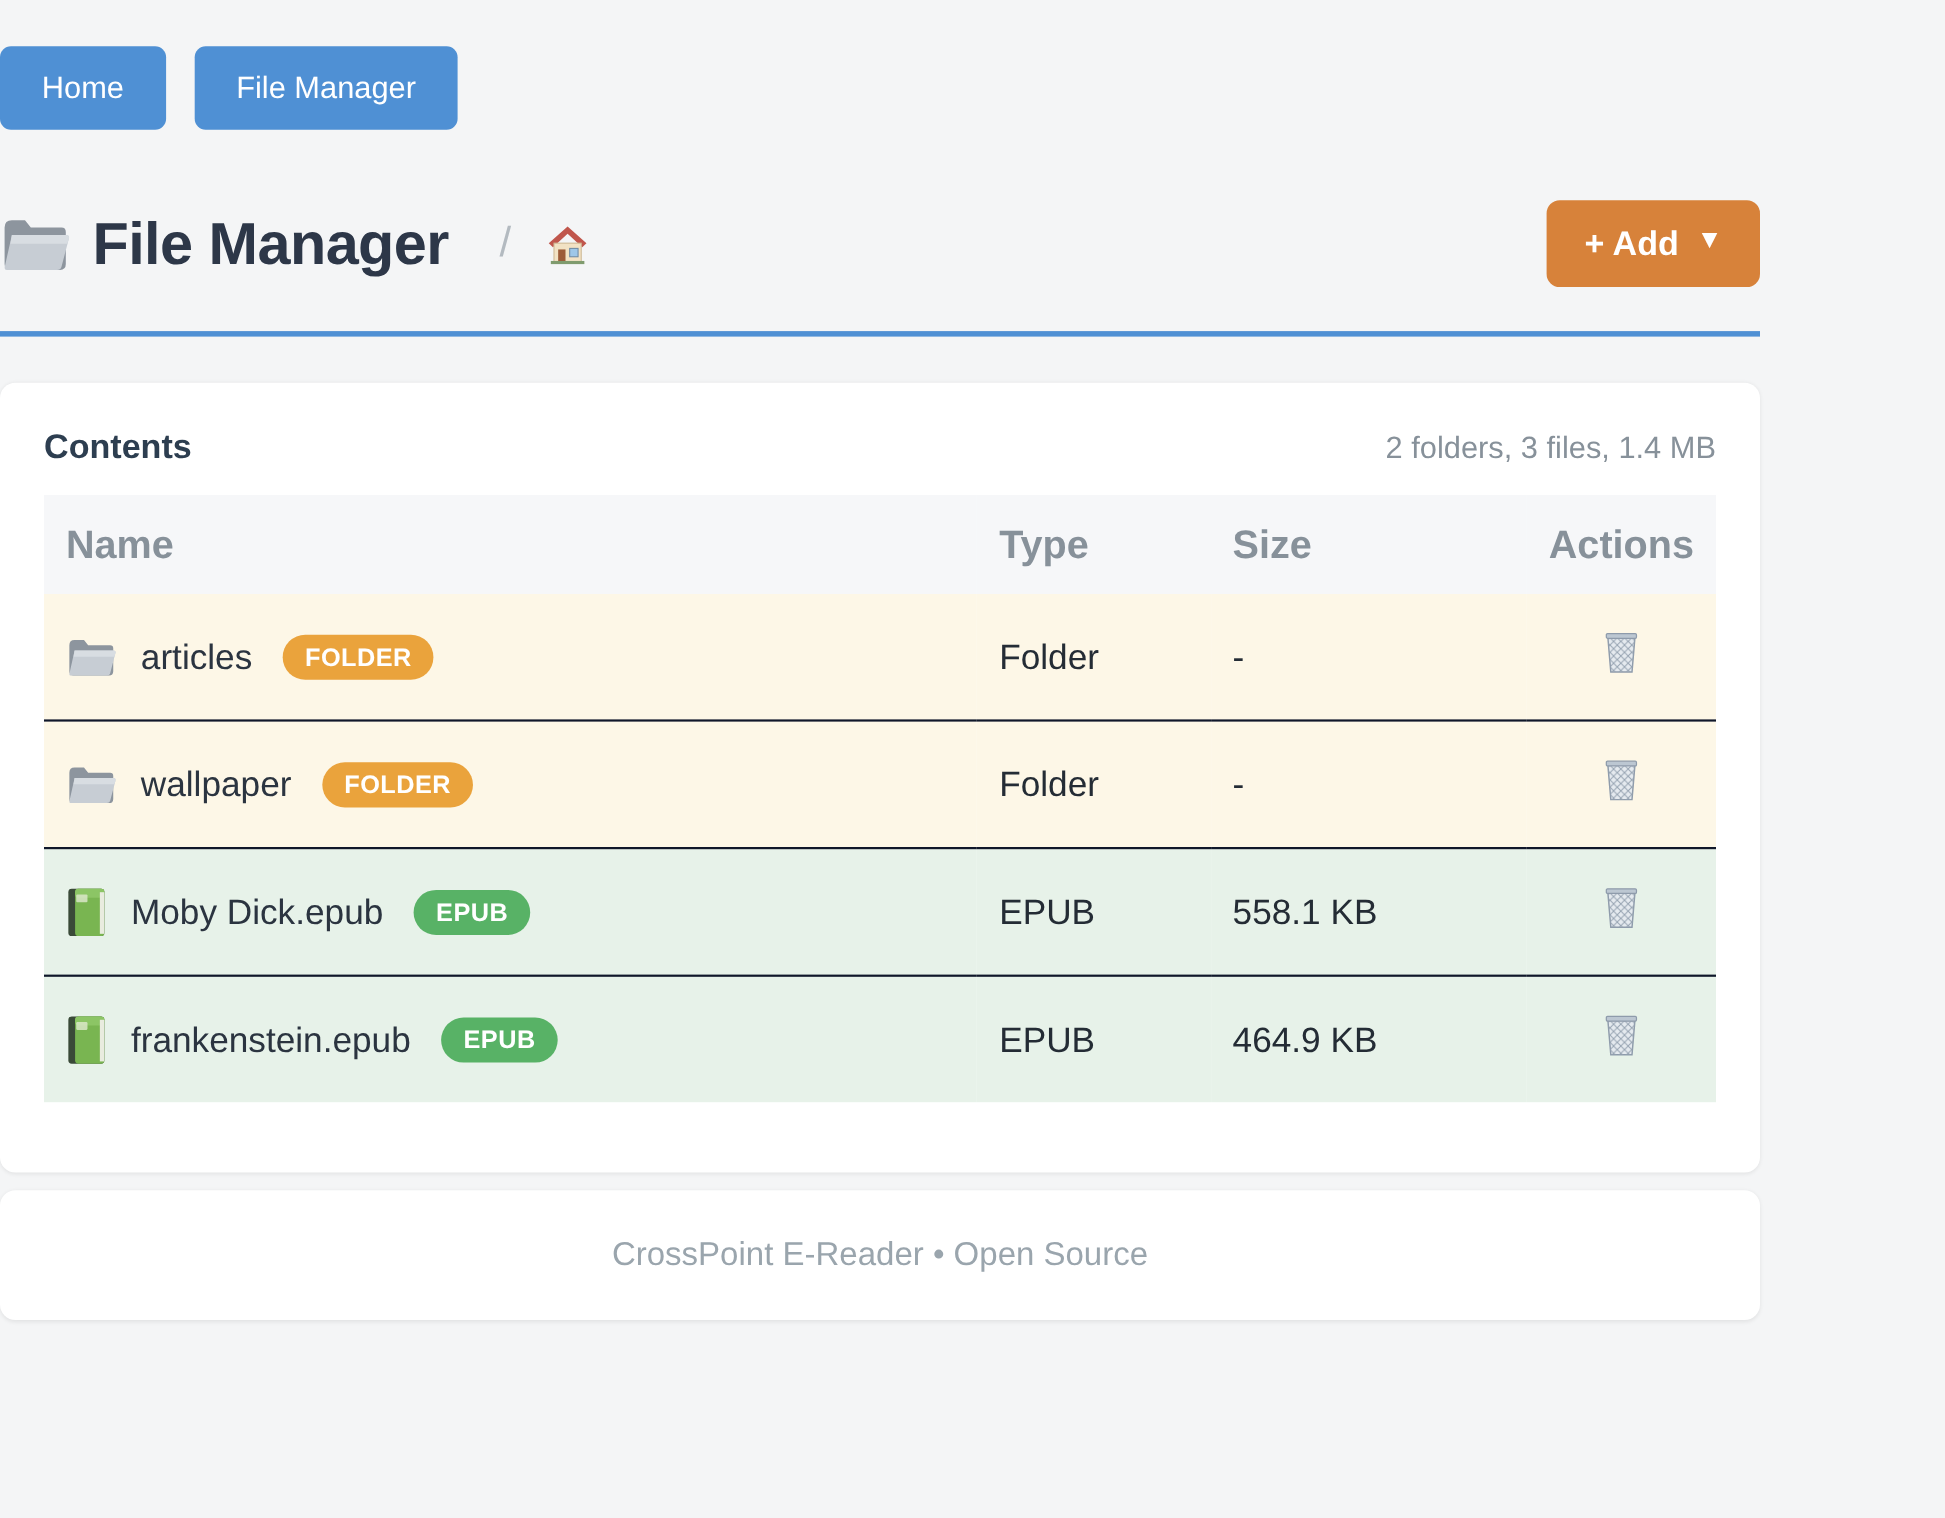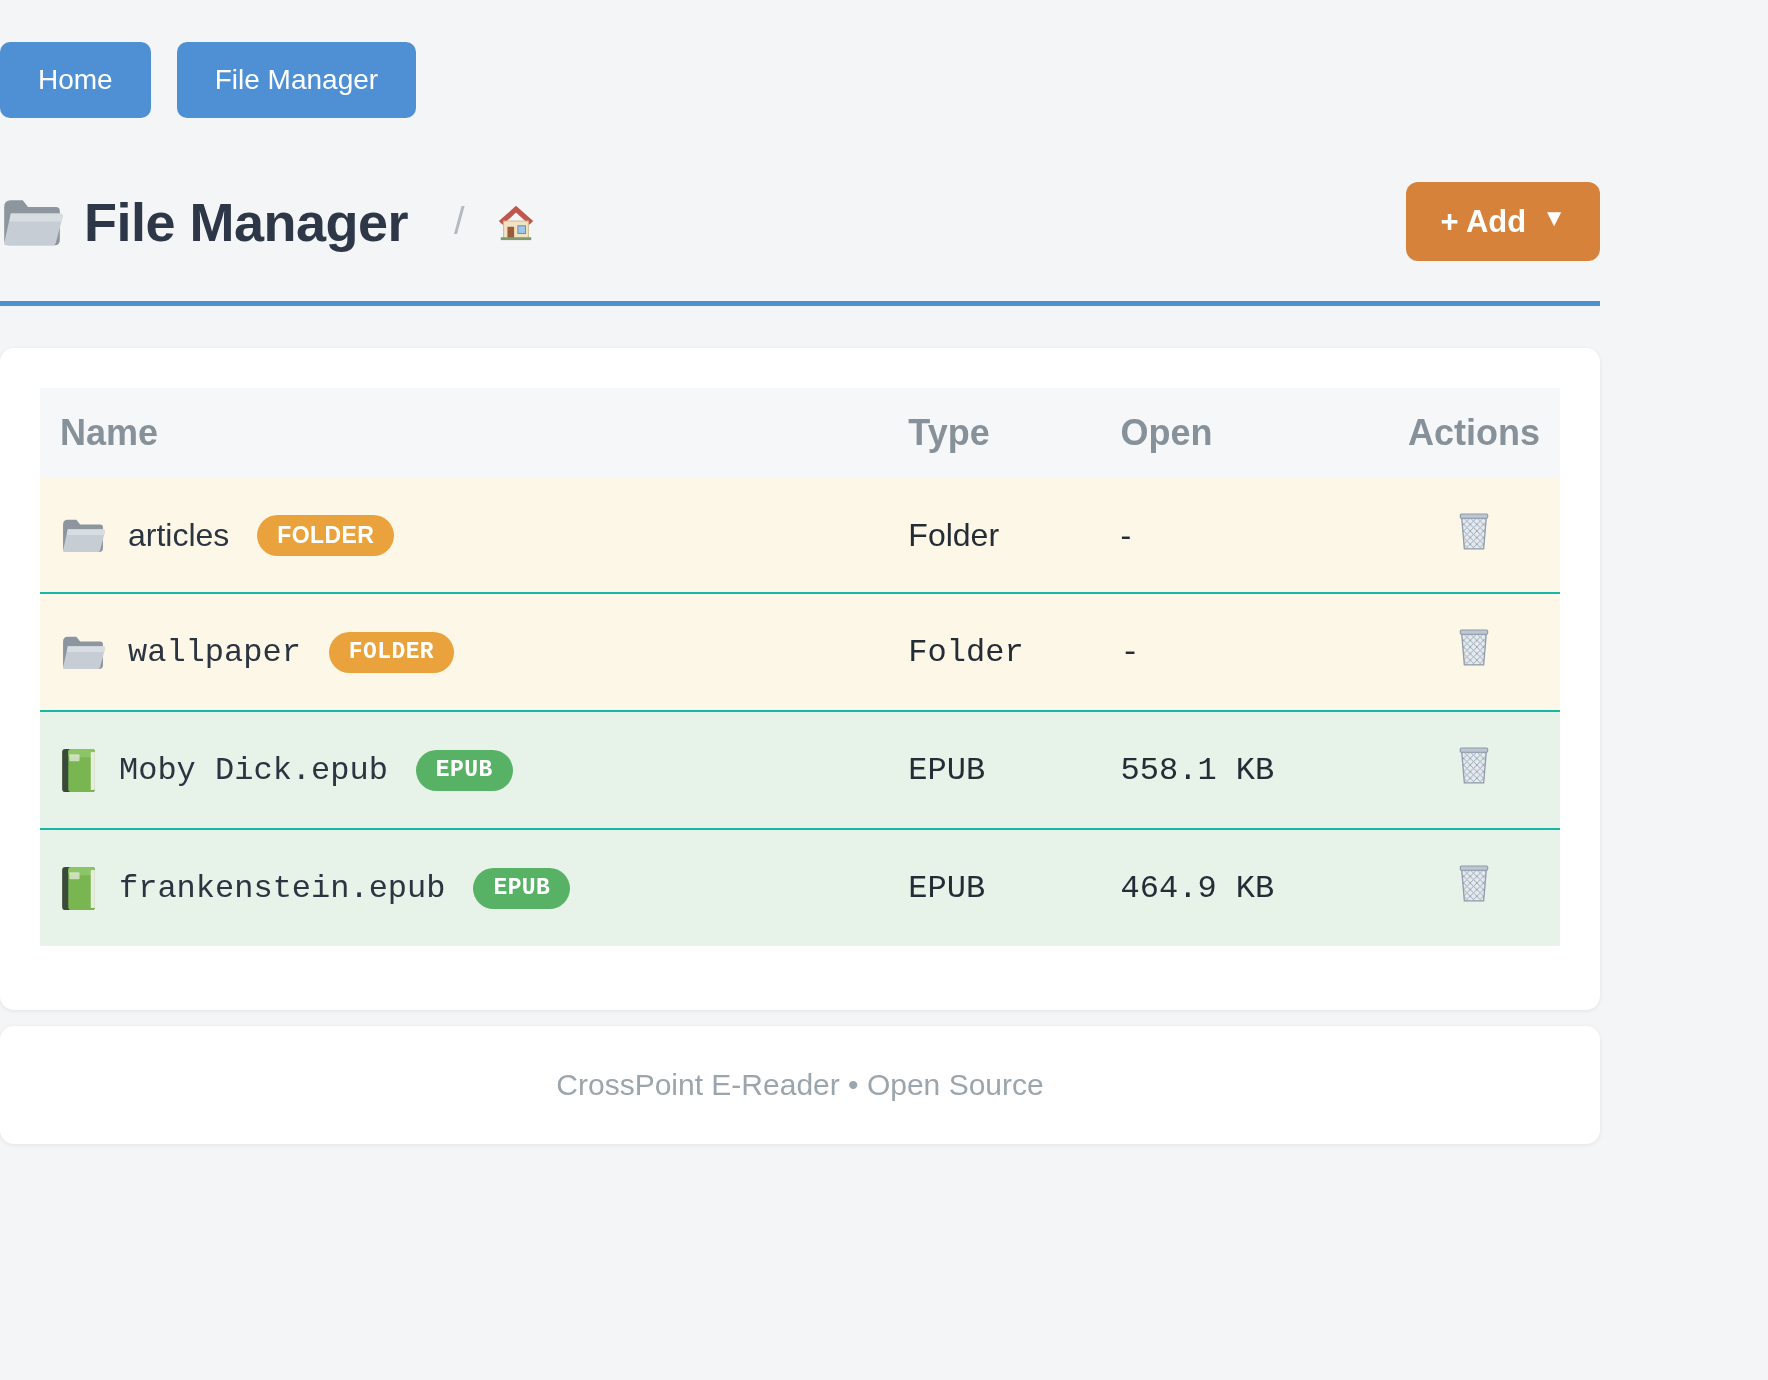--- a/index.html
+++ b/index.html
@@ -66,21 +66,21 @@
   table.files th.col-name{width:56%;}
   table.files th.col-type{width:14%;}
   table.files th.col-size{width:19%;}
   table.files th.col-actions{width:11%;}
   table.files td{
     font-size:32px;color:#242c35;
     padding:33px 20px;
   }
   tr.row-folder td{background:var(--folder-row-bg);}
   tr.row-epub td{background:var(--epub-row-bg);}
-  tbody tr + tr td{border-top:2px solid #14b8a6;font-family:Liberation Mono, monospace;}
+  tbody tr + tr td{border-top:2px solid #0f172a;}
   .name-wrap{display:flex;align-items:center;gap:22px;}
   .file-icon svg{display:block;}
   .file-name{color:#2b3440;}
   .badge{
     display:inline-block;color:#fff;font-weight:bold;
     font-size:23px;letter-spacing:.4px;line-height:1;
     padding:9px 20px;border-radius:999px;margin-left:6px;
   }
   .badge-folder{background:var(--folder-badge);}
   .badge-epub{background:var(--epub-badge);}
@@ -154,27 +154,31 @@
     </div>
     <button class="add-btn">
       <span>+ Add</span>
       <span class="add-caret">▼</span>
     </button>
   </div>
 
   <hr class="blue-rule">
 
   <div class="card">
+    <div class="card-head">
+      <span class="card-title">Contents</span>
+      <span class="card-summary">2 folders, 3 files, 1.4 MB</span>
+    </div>
 
     <table class="files">
       <thead>
         <tr>
           <th class="col-name">Name</th>
           <th class="col-type">Type</th>
-          <th class="col-size">Open</th>
+          <th class="col-size">Size</th>
           <th class="col-actions">Actions</th>
         </tr>
       </thead>
       <tbody>
         <tr class="row-folder">
           <td>
               <div class="name-wrap">
             <span class="file-icon">
                   <svg width="46" height="38">
                     <use href="#sym-folder"></use>

